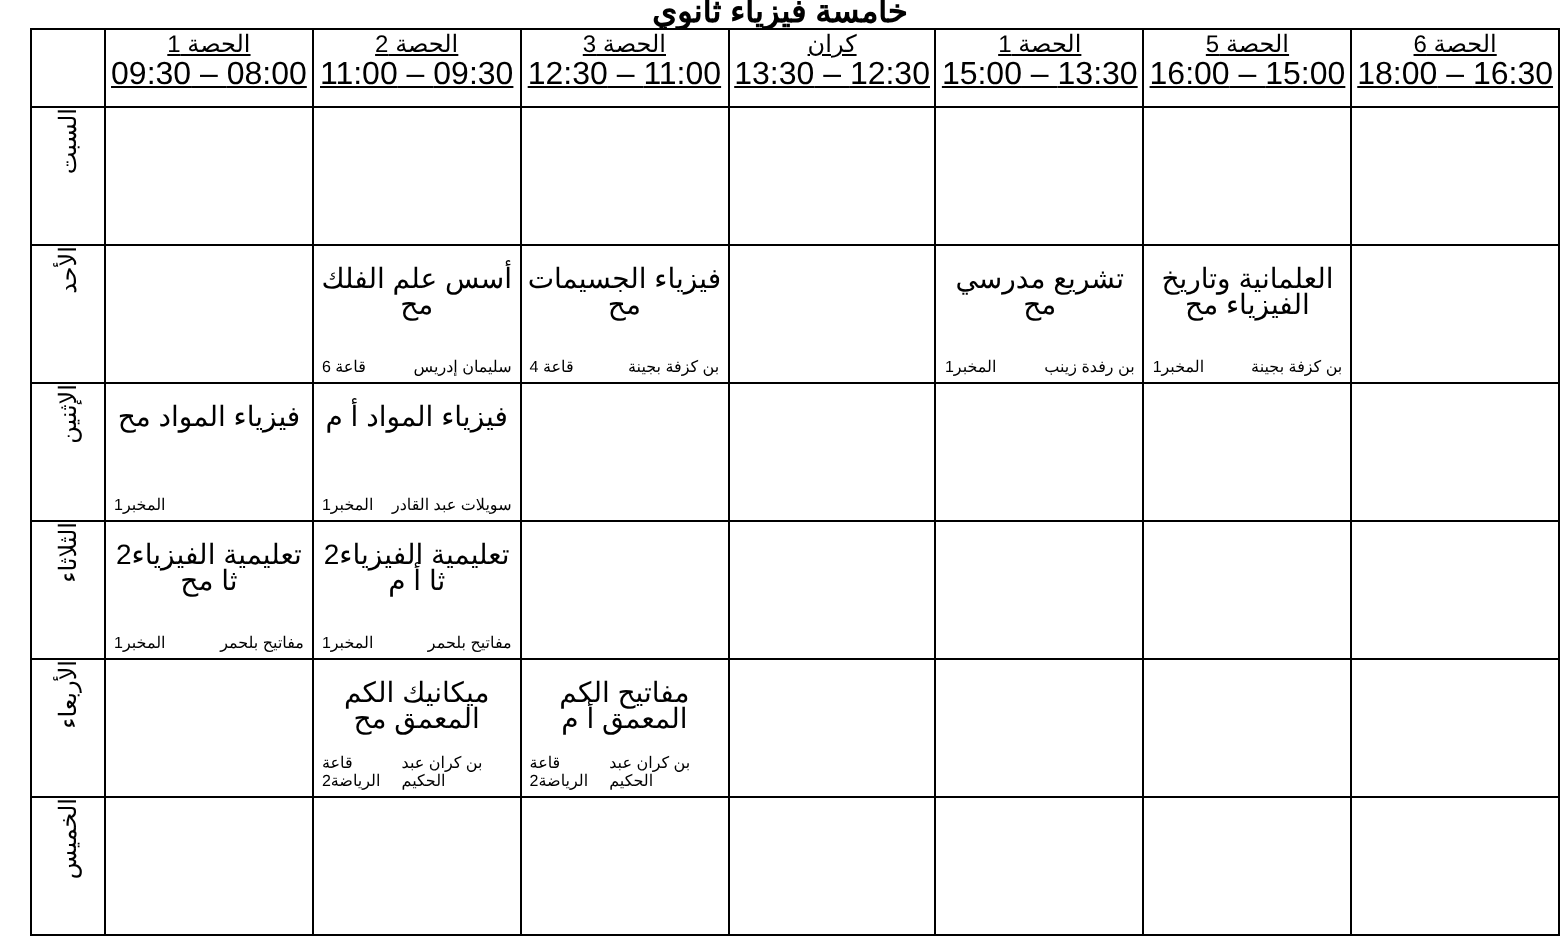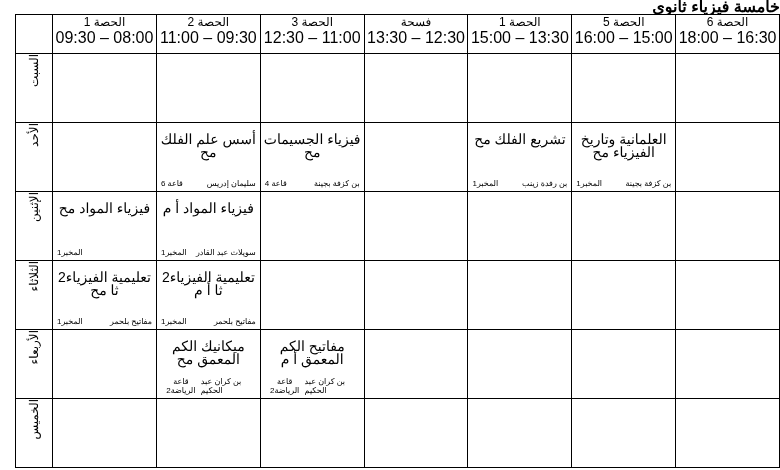--- a/index.html
+++ b/index.html
@@ -14,20 +14,21 @@
     color: #000000;
     overflow: hidden;
   }
   .page {
     position: relative;
     width: 780px;
     height: 470px;
     box-sizing: border-box;
   }
   .title {
+    text-align: center;
     font-size: 16px;
     font-weight: bold;
     line-height: 14px;
     height: 14px;
     overflow: hidden;
     margin: 0;
     padding: 0;
   }
   table.timetable {
     border-collapse: collapse;
@@ -45,20 +46,21 @@
     font-weight: normal;
   }
   
   .hdr {
     height: 38px;
     text-align: center;
     vertical-align: middle;
     font-size: 12px;
     line-height: 15px;
     font-weight: bold;
+    text-decoration: underline;
   }
   .hdr .per {
     display: block;
     font-size: 12px;
   }
   .hdr .time {
     display: block;
     font-size: 16px;
   }
   .daycol {
@@ -100,21 +102,21 @@
     justify-content: space-between;
     padding: 0 4px;
     font-size: 8px;
     line-height: 9px;
     box-sizing: border-box;
   }
   .cell .meta .teacher {
     text-align: left;
   }
   .cell .meta .room {
-    text-align: center;
+    text-align: left;
   }
 </style>
 </head>
 <body>
 
 <div class="page">
 
   <div class="title">خامسة فيزياء ثانوي</div>
 
   <table class="timetable">
@@ -126,21 +128,21 @@
         </td>
         <td class="hdr">
           <span class="per">الحصة 5</span>
           <span class="time">15:00 – 16:00</span>
         </td>
         <td class="hdr">
           <span class="per">الحصة 1</span>
           <span class="time">13:30 – 15:00</span>
         </td>
         <td class="hdr">
-          <span class="per">فسحة</span>
+          <span class="per">كران</span>
           <span class="time">12:30 – 13:30</span>
         </td>
         <td class="hdr">
           <span class="per">الحصة 3</span>
           <span class="time">11:00 – 12:30</span>
         </td>
         <td class="hdr">
           <span class="per">الحصة 2</span>
           <span class="time">09:30 – 11:00</span>
         </td>
@@ -190,21 +192,21 @@
           
         </td>
         <td class="cell">
           <span class="subject">العلمانية وتاريخ الفيزياء مح</span>
           <span class="meta">
             <span class="teacher">بن كزفة بجينة</span>
             <span class="room">المخبر1</span>
           </span>
         </td>
         <td class="cell">
-          <span class="subject">تشريع الفلك مح</span>
+          <span class="subject">تشريع مدرسي مح</span>
           <span class="meta">
             <span class="teacher">بن رفدة زينب</span>
             <span class="room">المخبر1</span>
           </span>
         </td>
         <td class="cell empty">
           
         </td>
         <td class="cell">
           <span class="subject">فيزياء الجسيمات مح</span>

